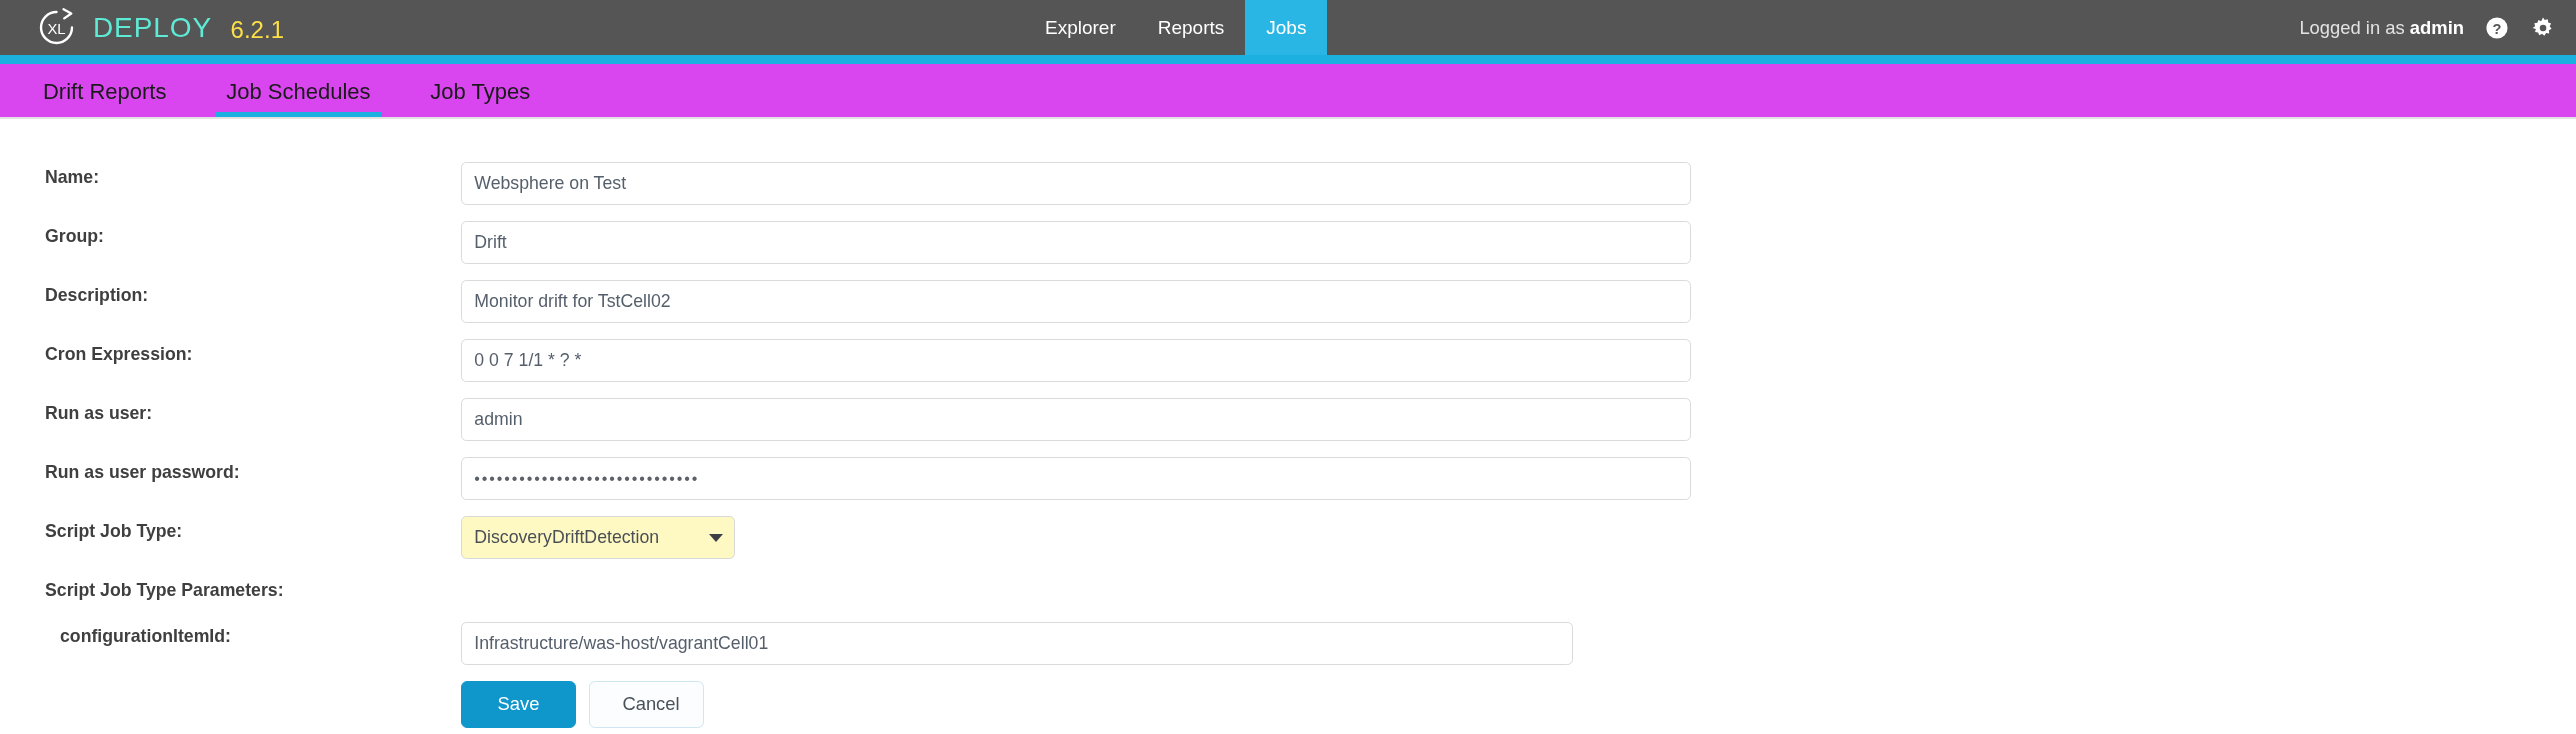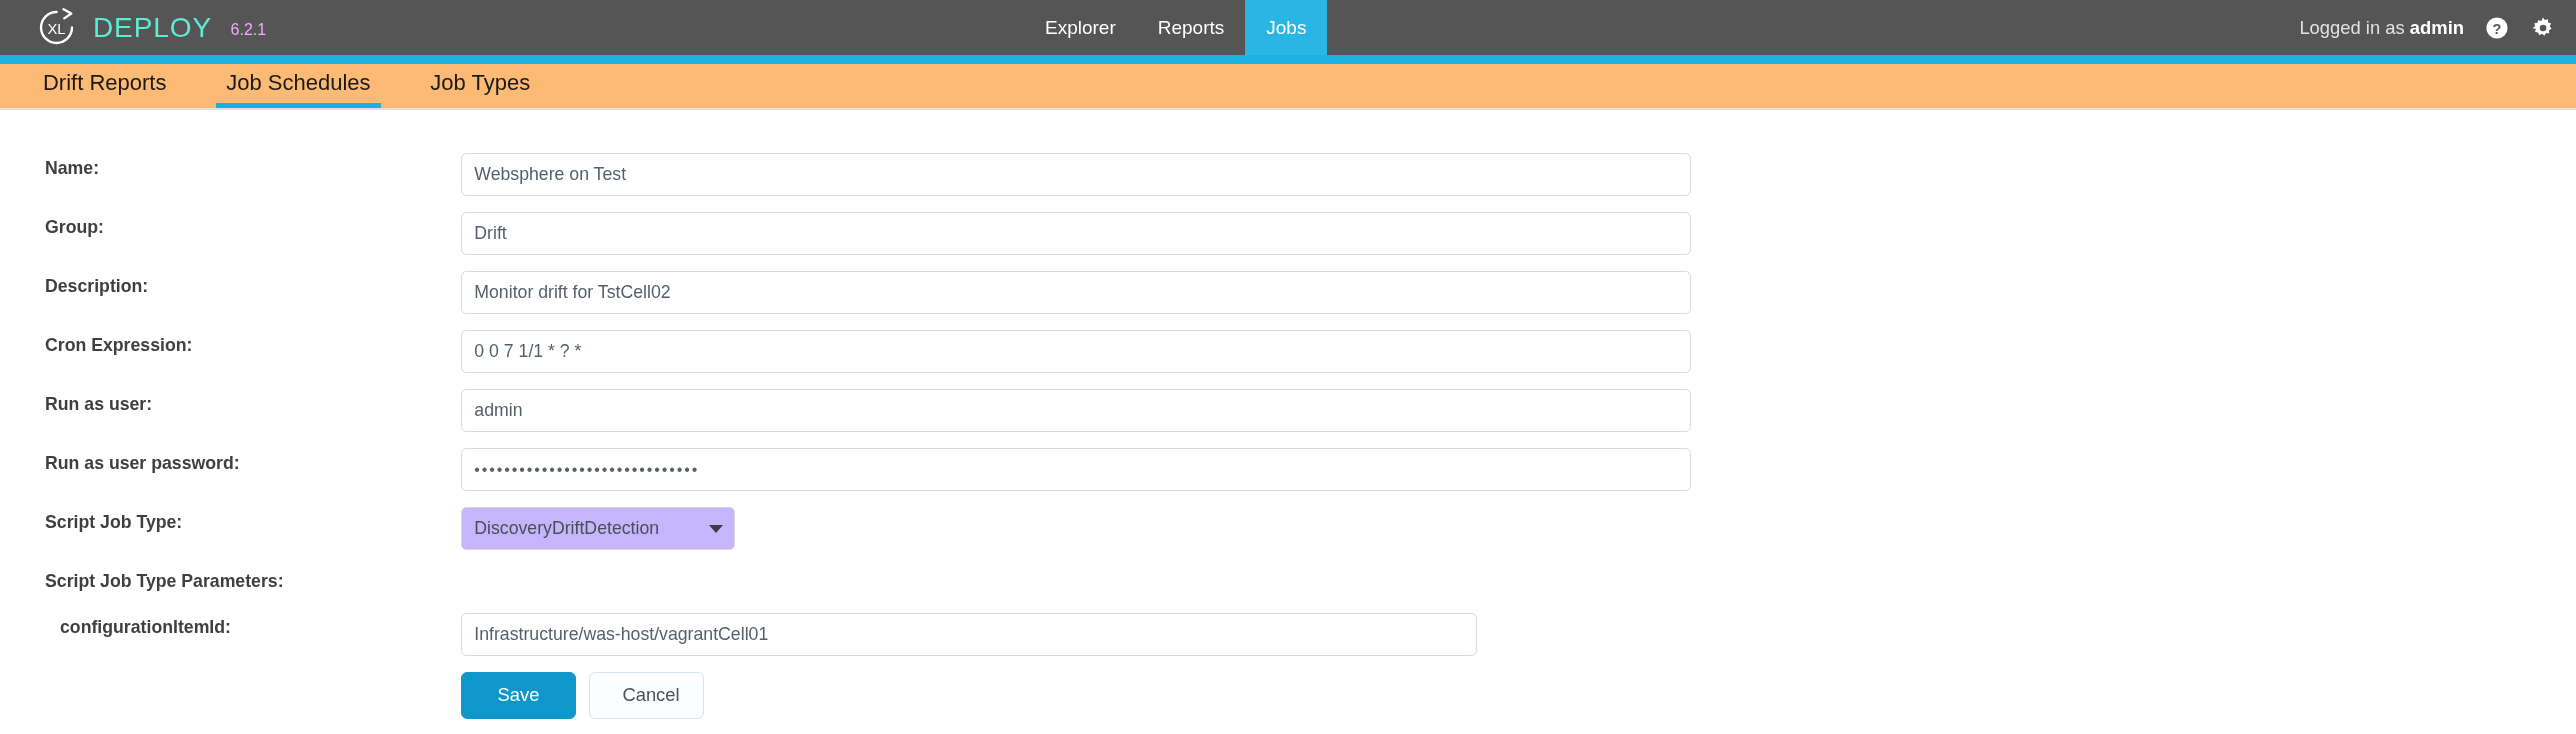--- a/index.html
+++ b/index.html
@@ -26,22 +26,22 @@
     gap: 14px;
   }
   .logo-mark { width: 45px; height: 45px; display: block; }
   .brand-name {
     color: #5eead4;
     font-size: 28px;
     letter-spacing: 0.9px;
     font-weight: 400;
   }
   .brand-version {
-    color: #f0abfc;
-    font-size: 16px;
+    color: #fde047;
+    font-size: 24px;
     margin-left: 4.6px;
     align-self: center;
     padding-top: 4.6px;
   }
 
   .mainnav {
     position: absolute;
     left: 1024px;
     top: 0;
     height: 55px;
@@ -73,22 +73,22 @@
     font-size: 18.4px;
     white-space: nowrap;
   }
   .loggedin b { color: #ffffff; font-weight: bold; }
   .iconbtn { width: 26px; height: 26px; display: block; cursor: pointer; }
 
   .accentbar { height: 9.2px; background: #1cb0e0; }
 
   
   .tabbar {
-    height: 46px;
-    background: #fdba74;
+    height: 55px;
+    background: #d946ef;
     border-bottom: 2.3px solid #e2e2e2;
     display: flex;
     align-items: flex-end;
     padding-left: 24.6px;
   }
   .tab {
     position: relative;
     font-size: 22px;
     color: #1a1a1a;
     padding: 0 18.4px 12.3px 18.4px;
@@ -131,33 +131,33 @@
     border-radius: 5.4px;
     background: #ffffff;
     display: flex;
     align-items: center;
     padding: 0 12.3px;
     font-size: 17.7px;
     color: #555f6b;
     overflow: hidden;
     white-space: nowrap;
   }
-  .field.wide { width: 1016px; }
+  .field.wide { width: 1112px; }
   .dots {
     letter-spacing: 1.9px;
     color: #5b6168;
     font-size: 16px;
   }
 
   .selectbox {
     width: 274px;
     height: 43px;
     border: 1.5px solid #d8d8d8;
     border-radius: 5.4px;
-    background: #c4b5fd;
+    background: #fef9c3;
     display: flex;
     align-items: center;
     justify-content: space-between;
     padding: 0 10.8px 0 12.3px;
     font-size: 17.7px;
     color: #4a4f55;
     cursor: pointer;
   }
   .caret {
     width: 0; height: 0;

